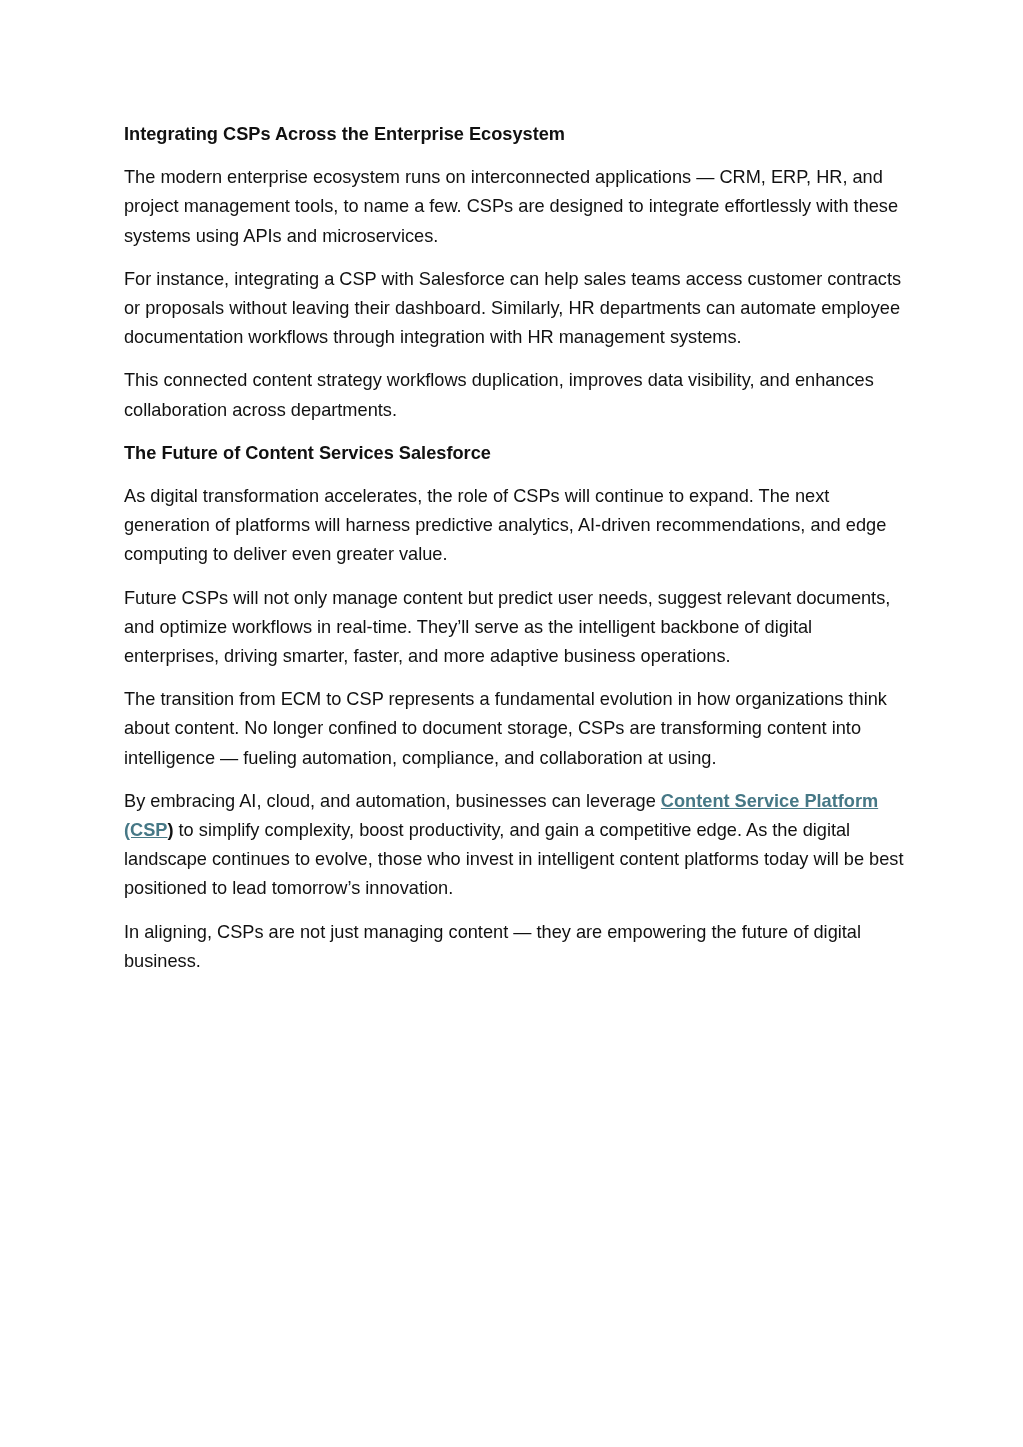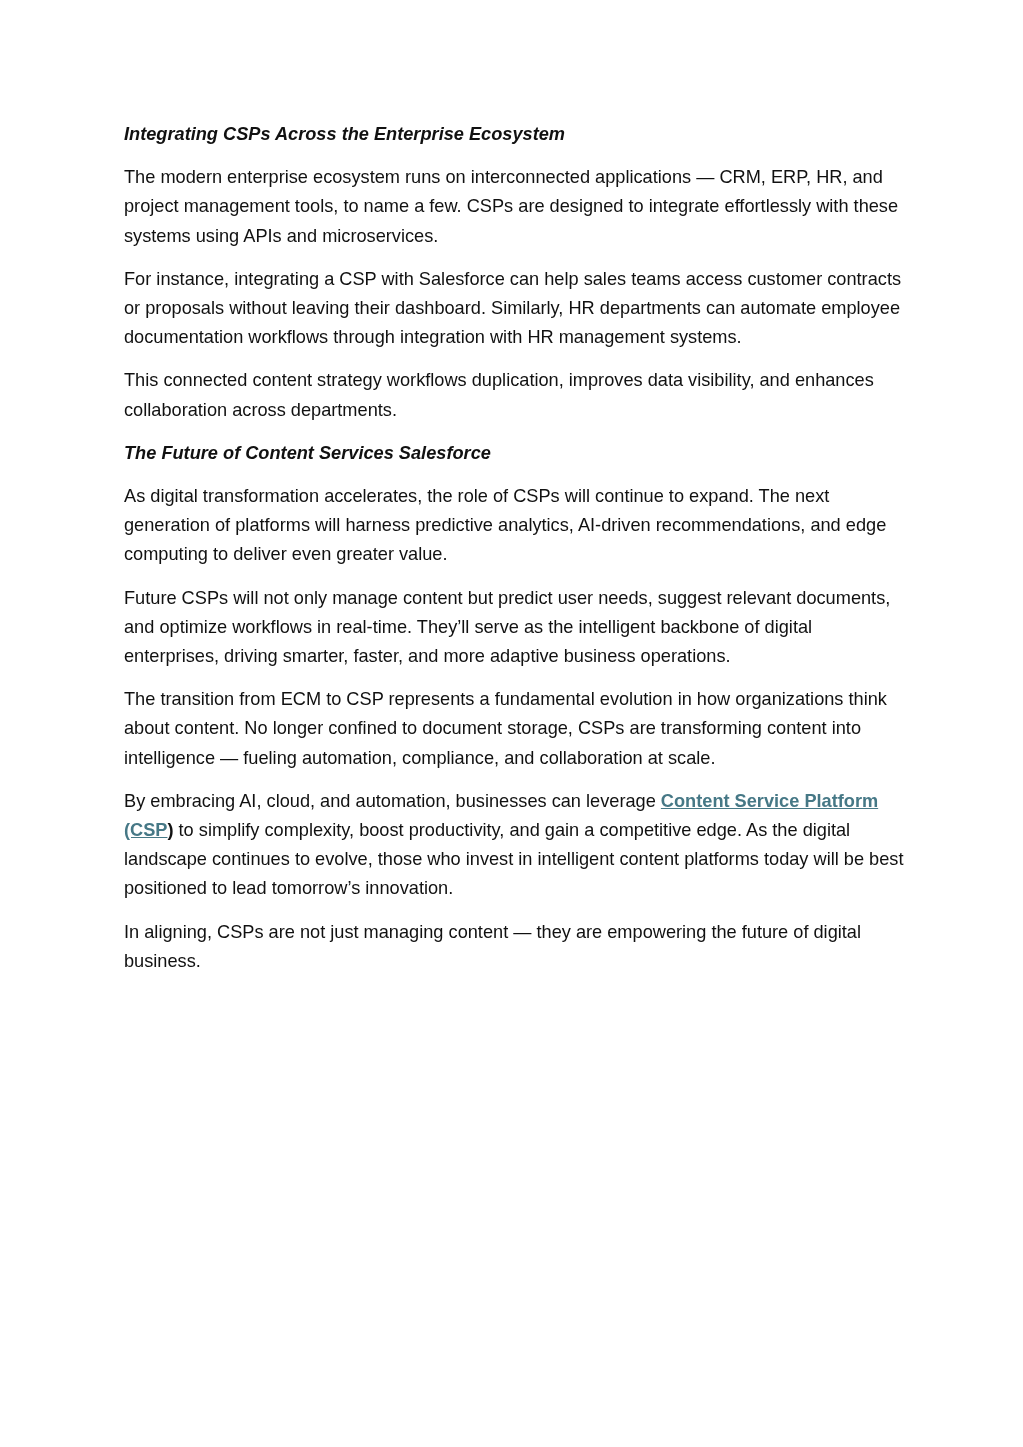--- a/index.html
+++ b/index.html
@@ -3,31 +3,31 @@
 <meta charset="utf-8">
 <style>
   html, body { margin: 0; padding: 0; background: #ffffff; }
   body { width: 1023px; height: 1447px; position: relative; overflow: hidden; }
   .page {
     position: absolute; left: 124px; top: 120px; width: 780px;
     font-family: "Liberation Sans", sans-serif;
     font-size: 18.2px; line-height: 29.2px; color: #111111;
   }
   p { margin: 0 0 14px 0; }
-  h2 { margin: 0 0 14px 0; font-size: 18.2px; font-weight: bold; line-height: 29.2px; font-style: italic; }
+  h2 { margin: 0 0 14px 0; font-size: 18.2px; font-weight: bold; line-height: 29.2px; }
   a.link { color: #467886; font-weight: bold; text-decoration: underline; }
   .b { font-weight: bold; }
 </style>
 </head>
 <body>
 
 <div class="page">
   <h2>Integrating CSPs Across the Enterprise Ecosystem</h2>
   <p>The modern enterprise ecosystem runs on interconnected applications — CRM, ERP, HR, and project management tools, to name a few. CSPs are designed to integrate effortlessly with these systems using APIs and microservices.</p>
   <p>For instance, integrating a CSP with Salesforce can help sales teams access customer contracts or proposals without leaving their dashboard. Similarly, HR departments can automate employee documentation workflows through integration with HR management systems.</p>
   <p>This connected content strategy workflows duplication, improves data visibility, and enhances collaboration across departments.</p>
   <h2>The Future of Content Services Salesforce</h2>
   <p>As digital transformation accelerates, the role of CSPs will continue to expand. The next generation of platforms will harness predictive analytics, AI-driven recommendations, and edge computing to deliver even greater value.</p>
   <p>Future CSPs will not only manage content but predict user needs, suggest relevant documents, and optimize workflows in real-time. They’ll serve as the intelligent backbone of digital enterprises, driving smarter, faster, and more adaptive business operations.</p>
-  <p>The transition from ECM to CSP represents a fundamental evolution in how organizations think about content. No longer confined to document storage, CSPs are transforming content into intelligence — fueling automation, compliance, and collaboration at scale.</p>
+  <p>The transition from ECM to CSP represents a fundamental evolution in how organizations think about content. No longer confined to document storage, CSPs are transforming content into intelligence — fueling automation, compliance, and collaboration at using.</p>
   <p><span>By embracing AI, cloud, and automation, businesses can leverage </span><a class="link" href="#">Content Service Platform (CSP</a><span class="b">)</span><span> to simplify complexity, boost productivity, and gain a competitive edge. As the digital landscape continues to evolve, those who invest in intelligent content platforms today will be best positioned to lead tomorrow’s innovation.</span></p>
   <p>In aligning, CSPs are not just managing content — they are empowering the future of digital business.</p>
 </div>
 
 </body></html>

